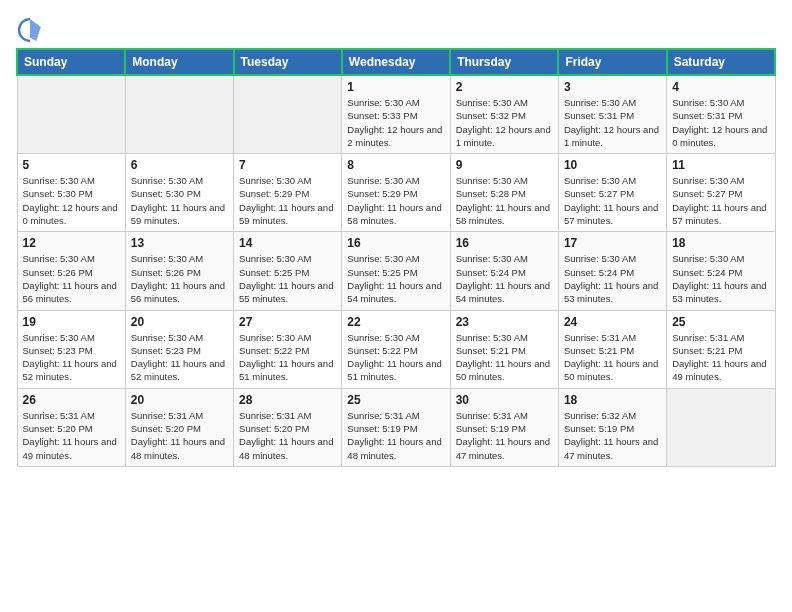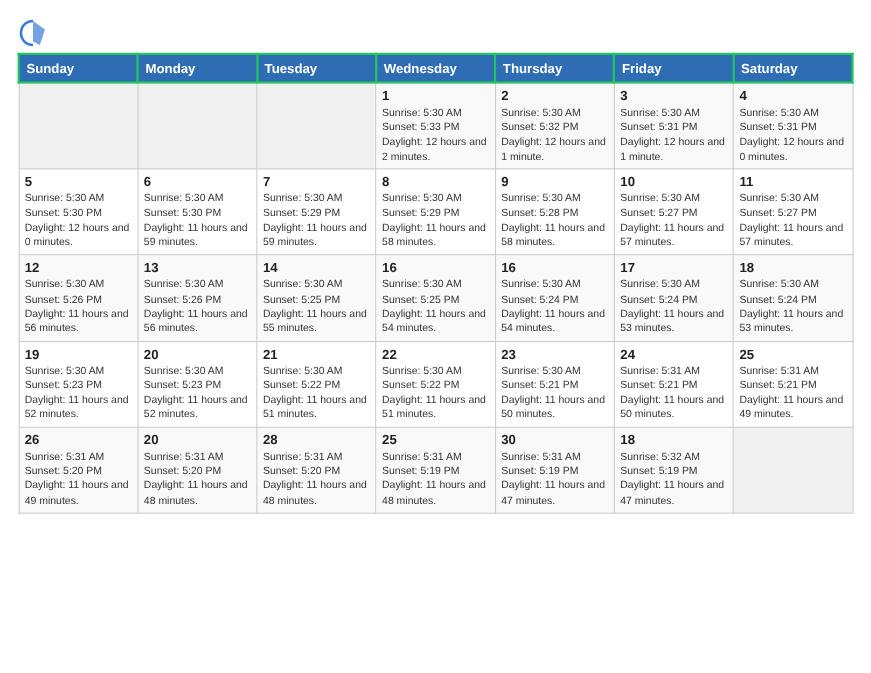--- a/index.html
+++ b/index.html
@@ -245,21 +245,21 @@
 Sunset: 5:23 PM
 Daylight: 11 hours and 52 minutes.</div>
         </td>
         <td>
           <span class="day-num">20</span>
           <div class="day-info" style="white-space: pre-line;">Sunrise: 5:30 AM
 Sunset: 5:23 PM
 Daylight: 11 hours and 52 minutes.</div>
         </td>
         <td>
-          <span class="day-num">21</span>
+          <span class="day-num">27</span>
           <div class="day-info" style="white-space: pre-line;">Sunrise: 5:30 AM
 Sunset: 5:22 PM
 Daylight: 11 hours and 51 minutes.</div>
         </td>
         <td>
           <span class="day-num">22</span>
           <div class="day-info" style="white-space: pre-line;">Sunrise: 5:30 AM
 Sunset: 5:22 PM
 Daylight: 11 hours and 51 minutes.</div>
         </td>

